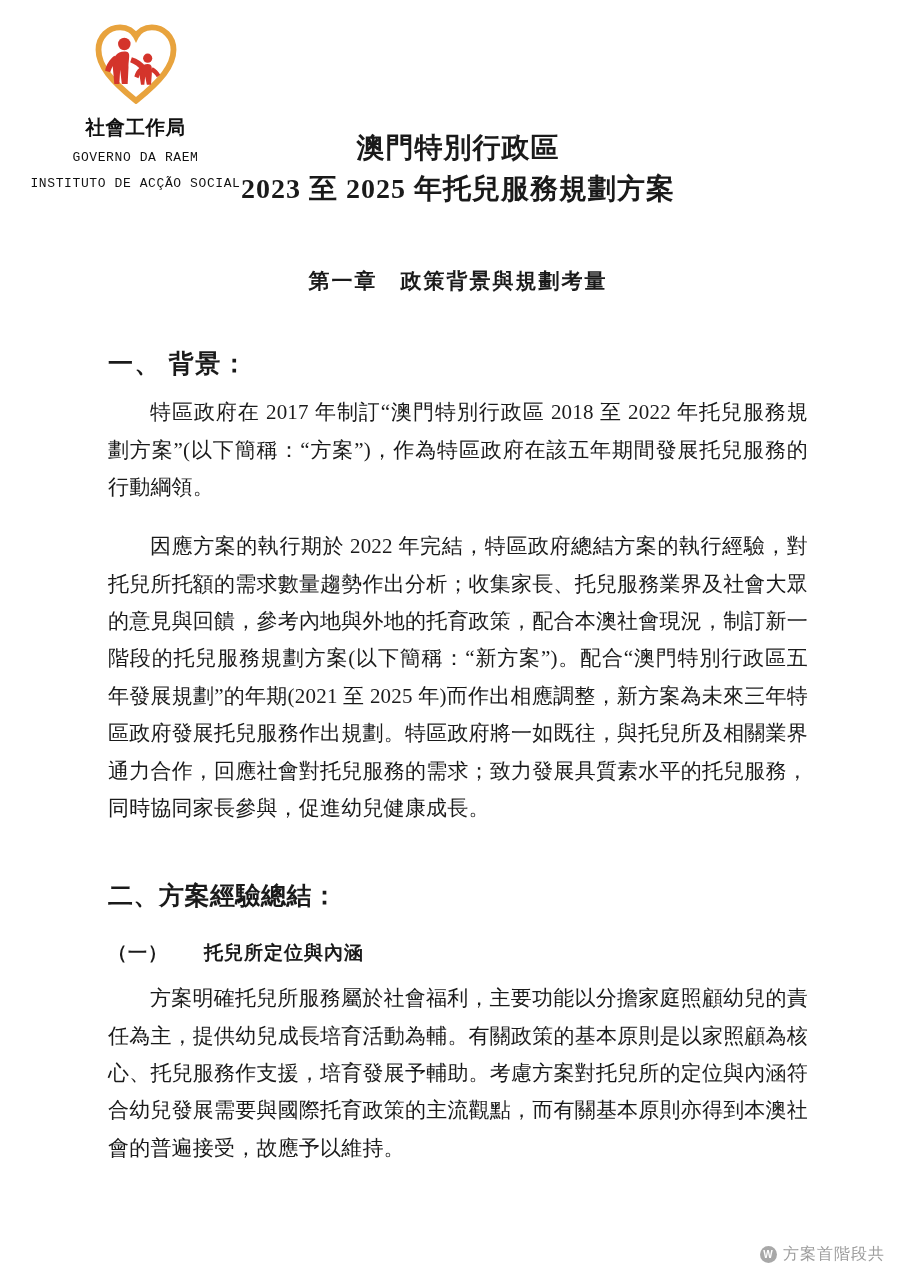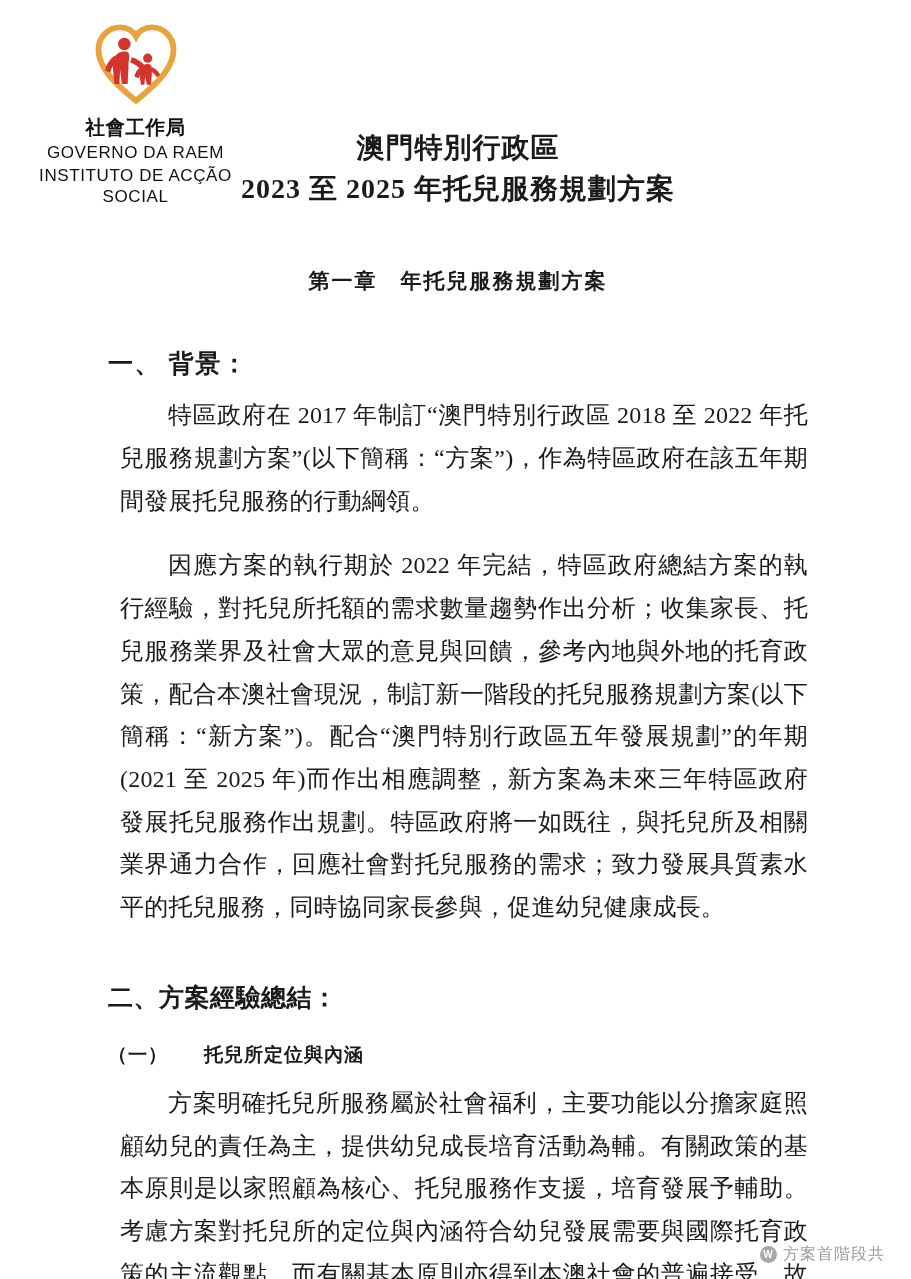--- a/index.html
+++ b/index.html
@@ -48,26 +48,26 @@
   }
   .org-name-zh {
     font-family: "Liberation Serif", "DejaVu Serif", serif;
     font-weight: bold;
     font-size: 19.5px;
     line-height: 1.22;
     letter-spacing: 0.5px;
     color: #111;
   }
   .org-name-pt {
-    font-family: Liberation Sans, sans-serif;
-    font-size: 17px;
+    font-family: Liberation Mono, monospace;
+    font-size: 13px;
     line-height: 1.25;
     letter-spacing: 0.6px;
     color: #111;
-    margin-top: 2px;
+    margin-top: 10px;
   }
 
   
   .doc {
     position: absolute;
     left: 108px;
     top: 128px;
     width: 700px;
   }
 
@@ -106,25 +106,25 @@
     letter-spacing: 1px;
     margin-top: 28px;
     display: flex;
   }
   .sub-heading .num {
     width: 96px;
     flex: none;
   }
 
   p.para {
-    font-size: 24px;
+    font-size: 21px;
     line-height: 1.78;
     text-align: justify;
     text-justify: inter-ideograph;
-    margin: 14px 0 0 12px;
+    margin: 14px 0 0 0;
     text-indent: 2em;
     letter-spacing: 0.2px;
   }
   p.para.gap-lg { margin-top: 22px; }
 
   
   .watermark {
     position: absolute;
     right: 26px;
     bottom: 14px;
@@ -175,21 +175,21 @@
     <div class="org-name-pt">INSTITUTO DE ACÇÃO SOCIAL</div>
   </div>
 
   <div class="doc">
 
     <div class="doc-title">
       <span>澳門特別行政區</span>
       <span class="line2">2023 至 2025 年托兒服務規劃方案</span>
     </div>
 
-    <div class="chapter-title">第一章　年托兒服務規劃方案</div>
+    <div class="chapter-title">第一章　政策背景與規劃考量</div>
 
     <div class="section-heading">一、 背景：</div>
 
     <p class="para">特區政府在 2017 年制訂“澳門特別行政區 2018 至 2022 年托兒服務規劃方案”(以下簡稱：“方案”)，作為特區政府在該五年期間發展托兒服務的行動綱領。</p>
     <p class="para gap-lg">因應方案的執行期於 2022 年完結，特區政府總結方案的執行經驗，對托兒所托額的需求數量趨勢作出分析；收集家長、托兒服務業界及社會大眾的意見與回饋，參考內地與外地的托育政策，配合本澳社會現況，制訂新一階段的托兒服務規劃方案(以下簡稱：“新方案”)。配合“澳門特別行政區五年發展規劃”的年期(2021 至 2025 年)而作出相應調整，新方案為未來三年特區政府發展托兒服務作出規劃。特區政府將一如既往，與托兒所及相關業界通力合作，回應社會對托兒服務的需求；致力發展具質素水平的托兒服務，同時協同家長參與，促進幼兒健康成長。</p>
 
     <div class="section-heading tight">二、方案經驗總結：</div>
 
 
     <div class="sub-heading">

